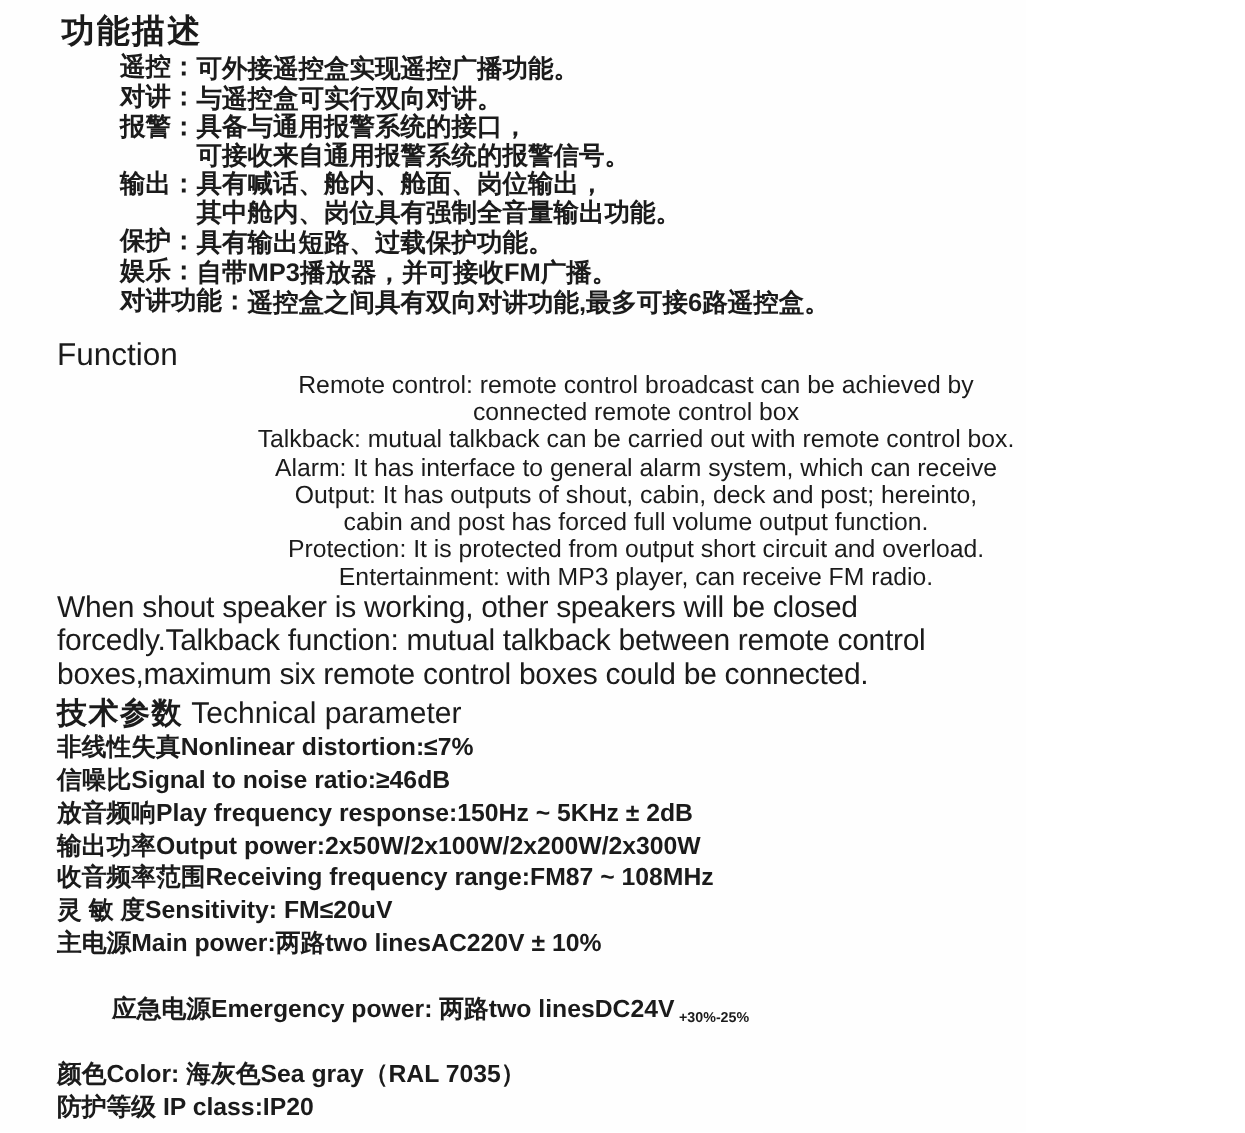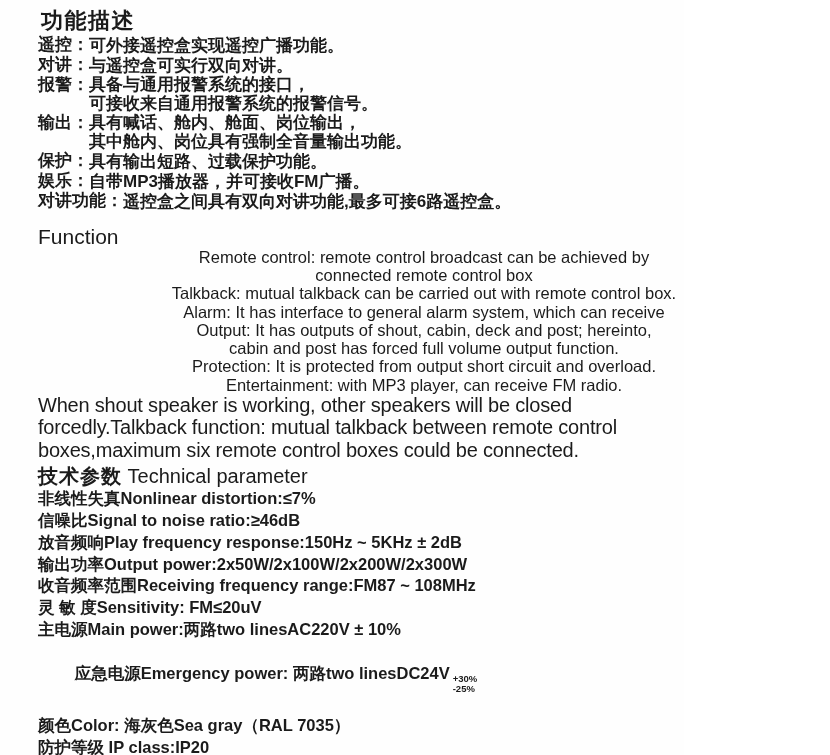--- a/index.html
+++ b/index.html
@@ -24,21 +24,21 @@
     line-height: 26px;
     margin-left: 3px;
     letter-spacing: 1.5px;
   }
   .features {
     margin-top: 2px;
     font-size: 17px;
     font-weight: 600;
   }
   .feat-item { display: flex; align-items: flex-start; }
-  .feat-label { flex: 0 0 auto; line-height: 18.9px; white-space: pre; }
+  .feat-label { flex: 0 0 auto; line-height: 18.9px; white-space: pre; margin-left: 42px; }
   .feat-text { flex: 1 1 auto; }
   .feat-line { line-height: 18.9px; }
   .en-heading {
     font-size: 21px;
     font-weight: 400;
     line-height: 23px;
     margin-top: 13px;
   }
   .en-lines { font-size: 16.5px; font-weight: 400; text-align: center; }
   .en-line { line-height: 18.3px; }
@@ -52,21 +52,21 @@
     font-size: 20px;
     line-height: 24px;
     margin-top: 3px;
     font-weight: 400;
   }
   .tech-heading .cn { font-weight: bold; letter-spacing: 1px; }
   .tech-lines { font-size: 16.5px; font-weight: 600; }
   .tech-line { line-height: 21.8px; white-space: pre-wrap; }
   .tol {
     display: inline-flex;
-    flex-direction: column;
+    flex-direction: row;
     font-size: 9.5px;
     line-height: 10px;
     font-weight: 600;
     vertical-align: -3px;
     margin-left: 3px;
   }
 </style>
 </head>
 <body>
 

